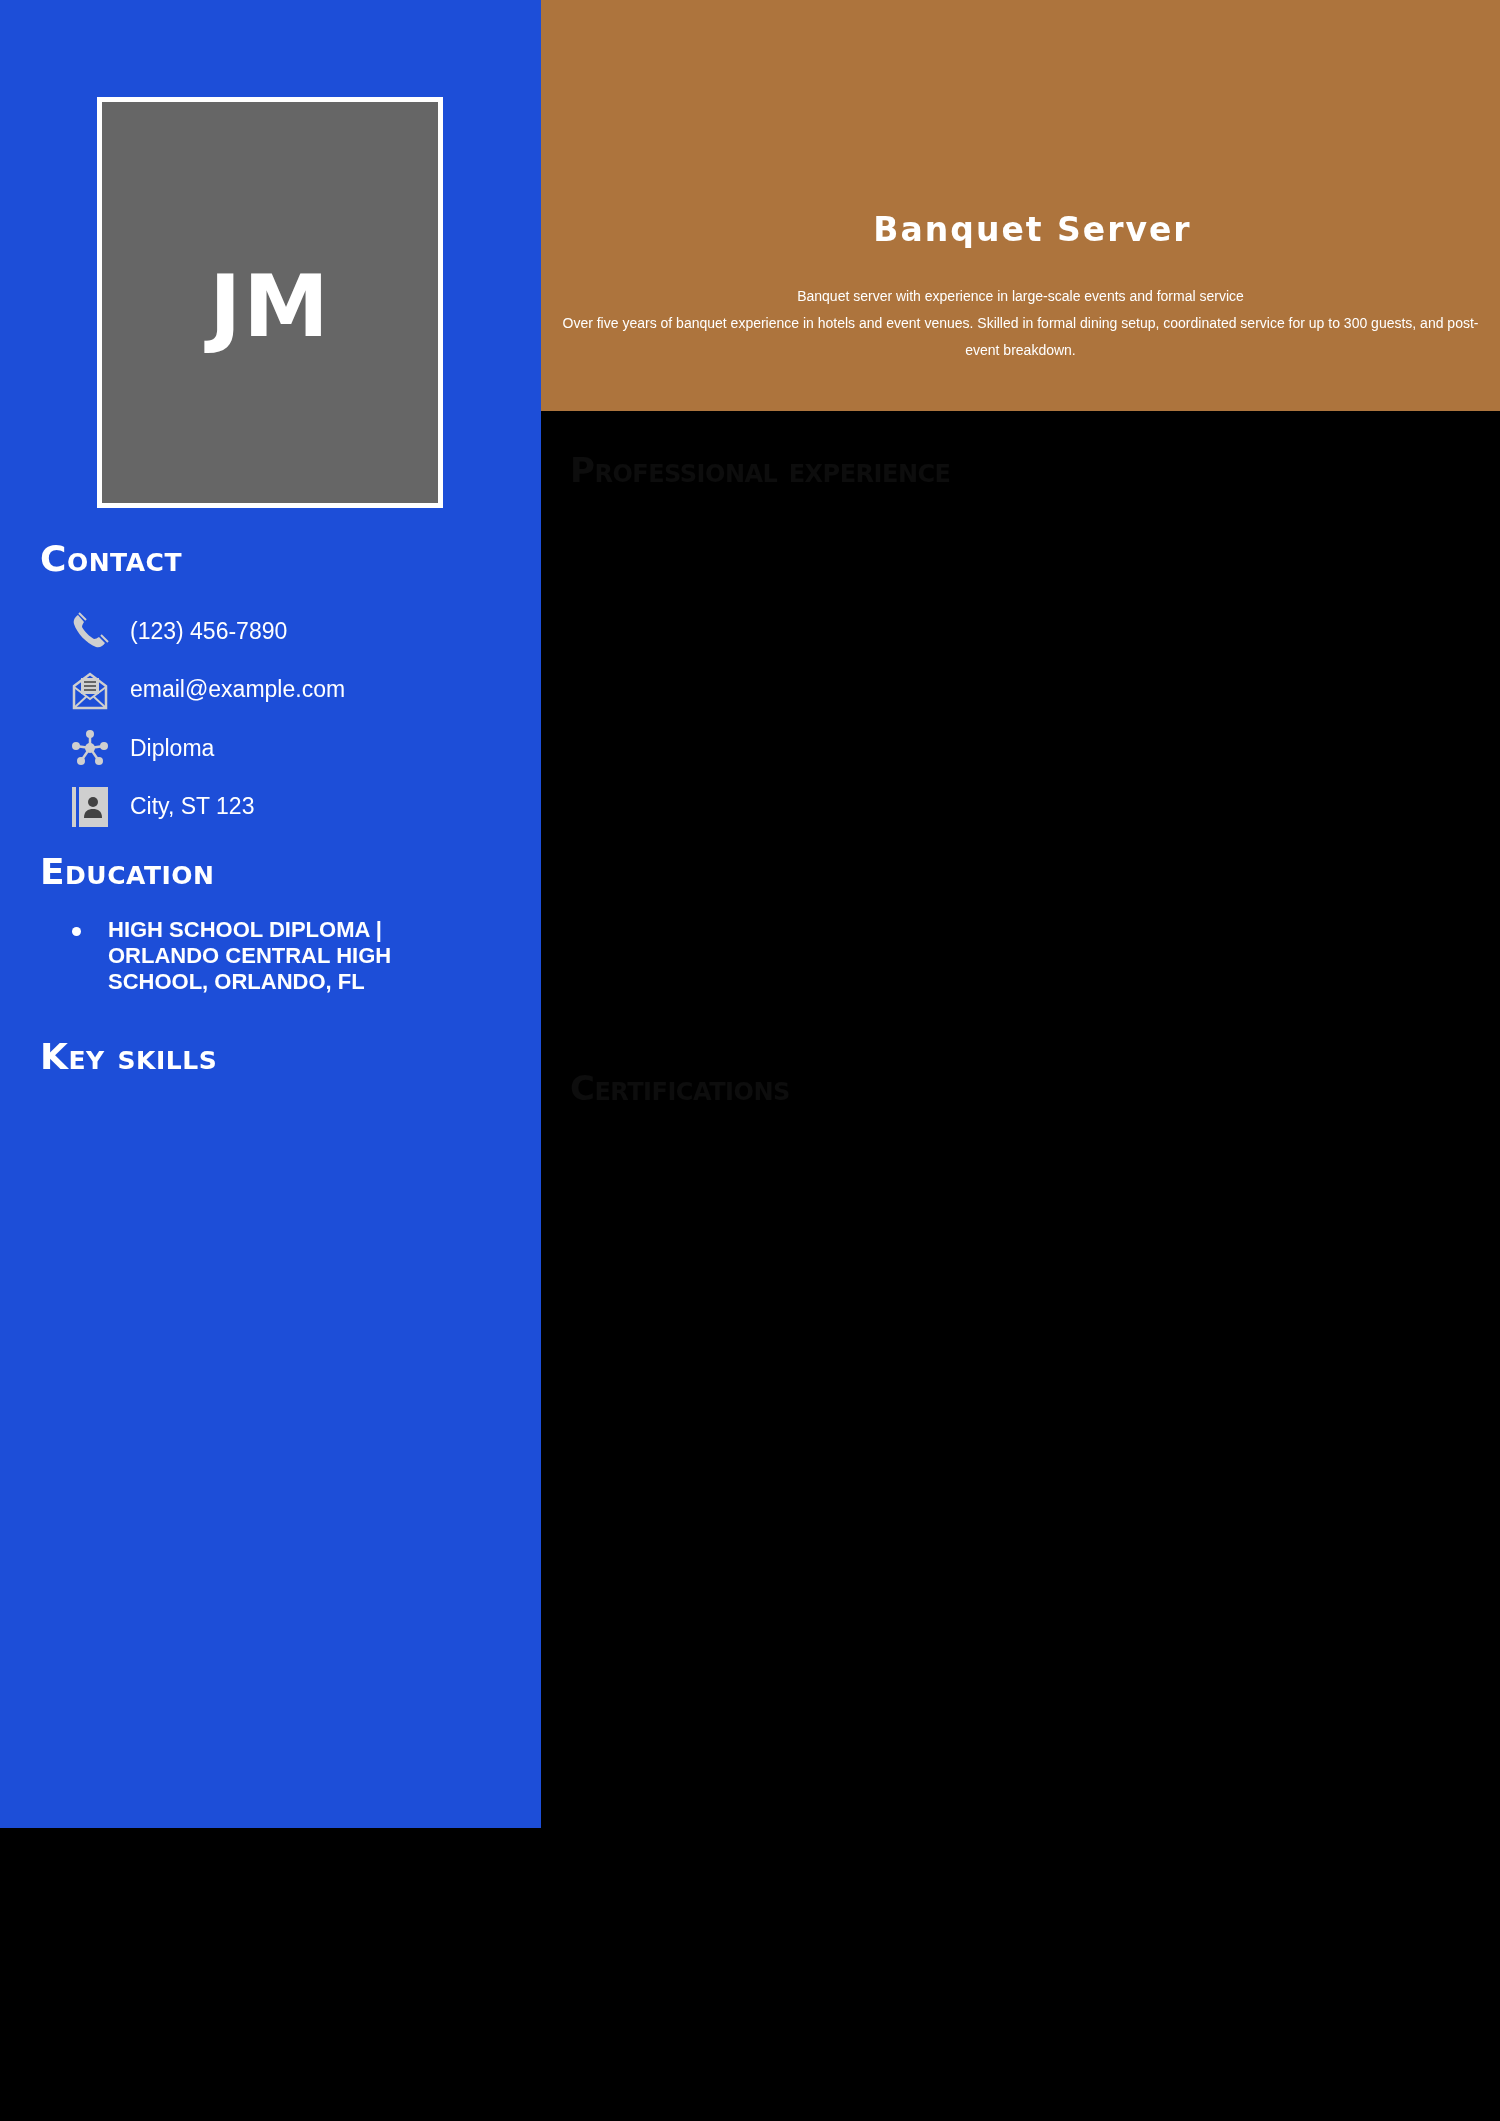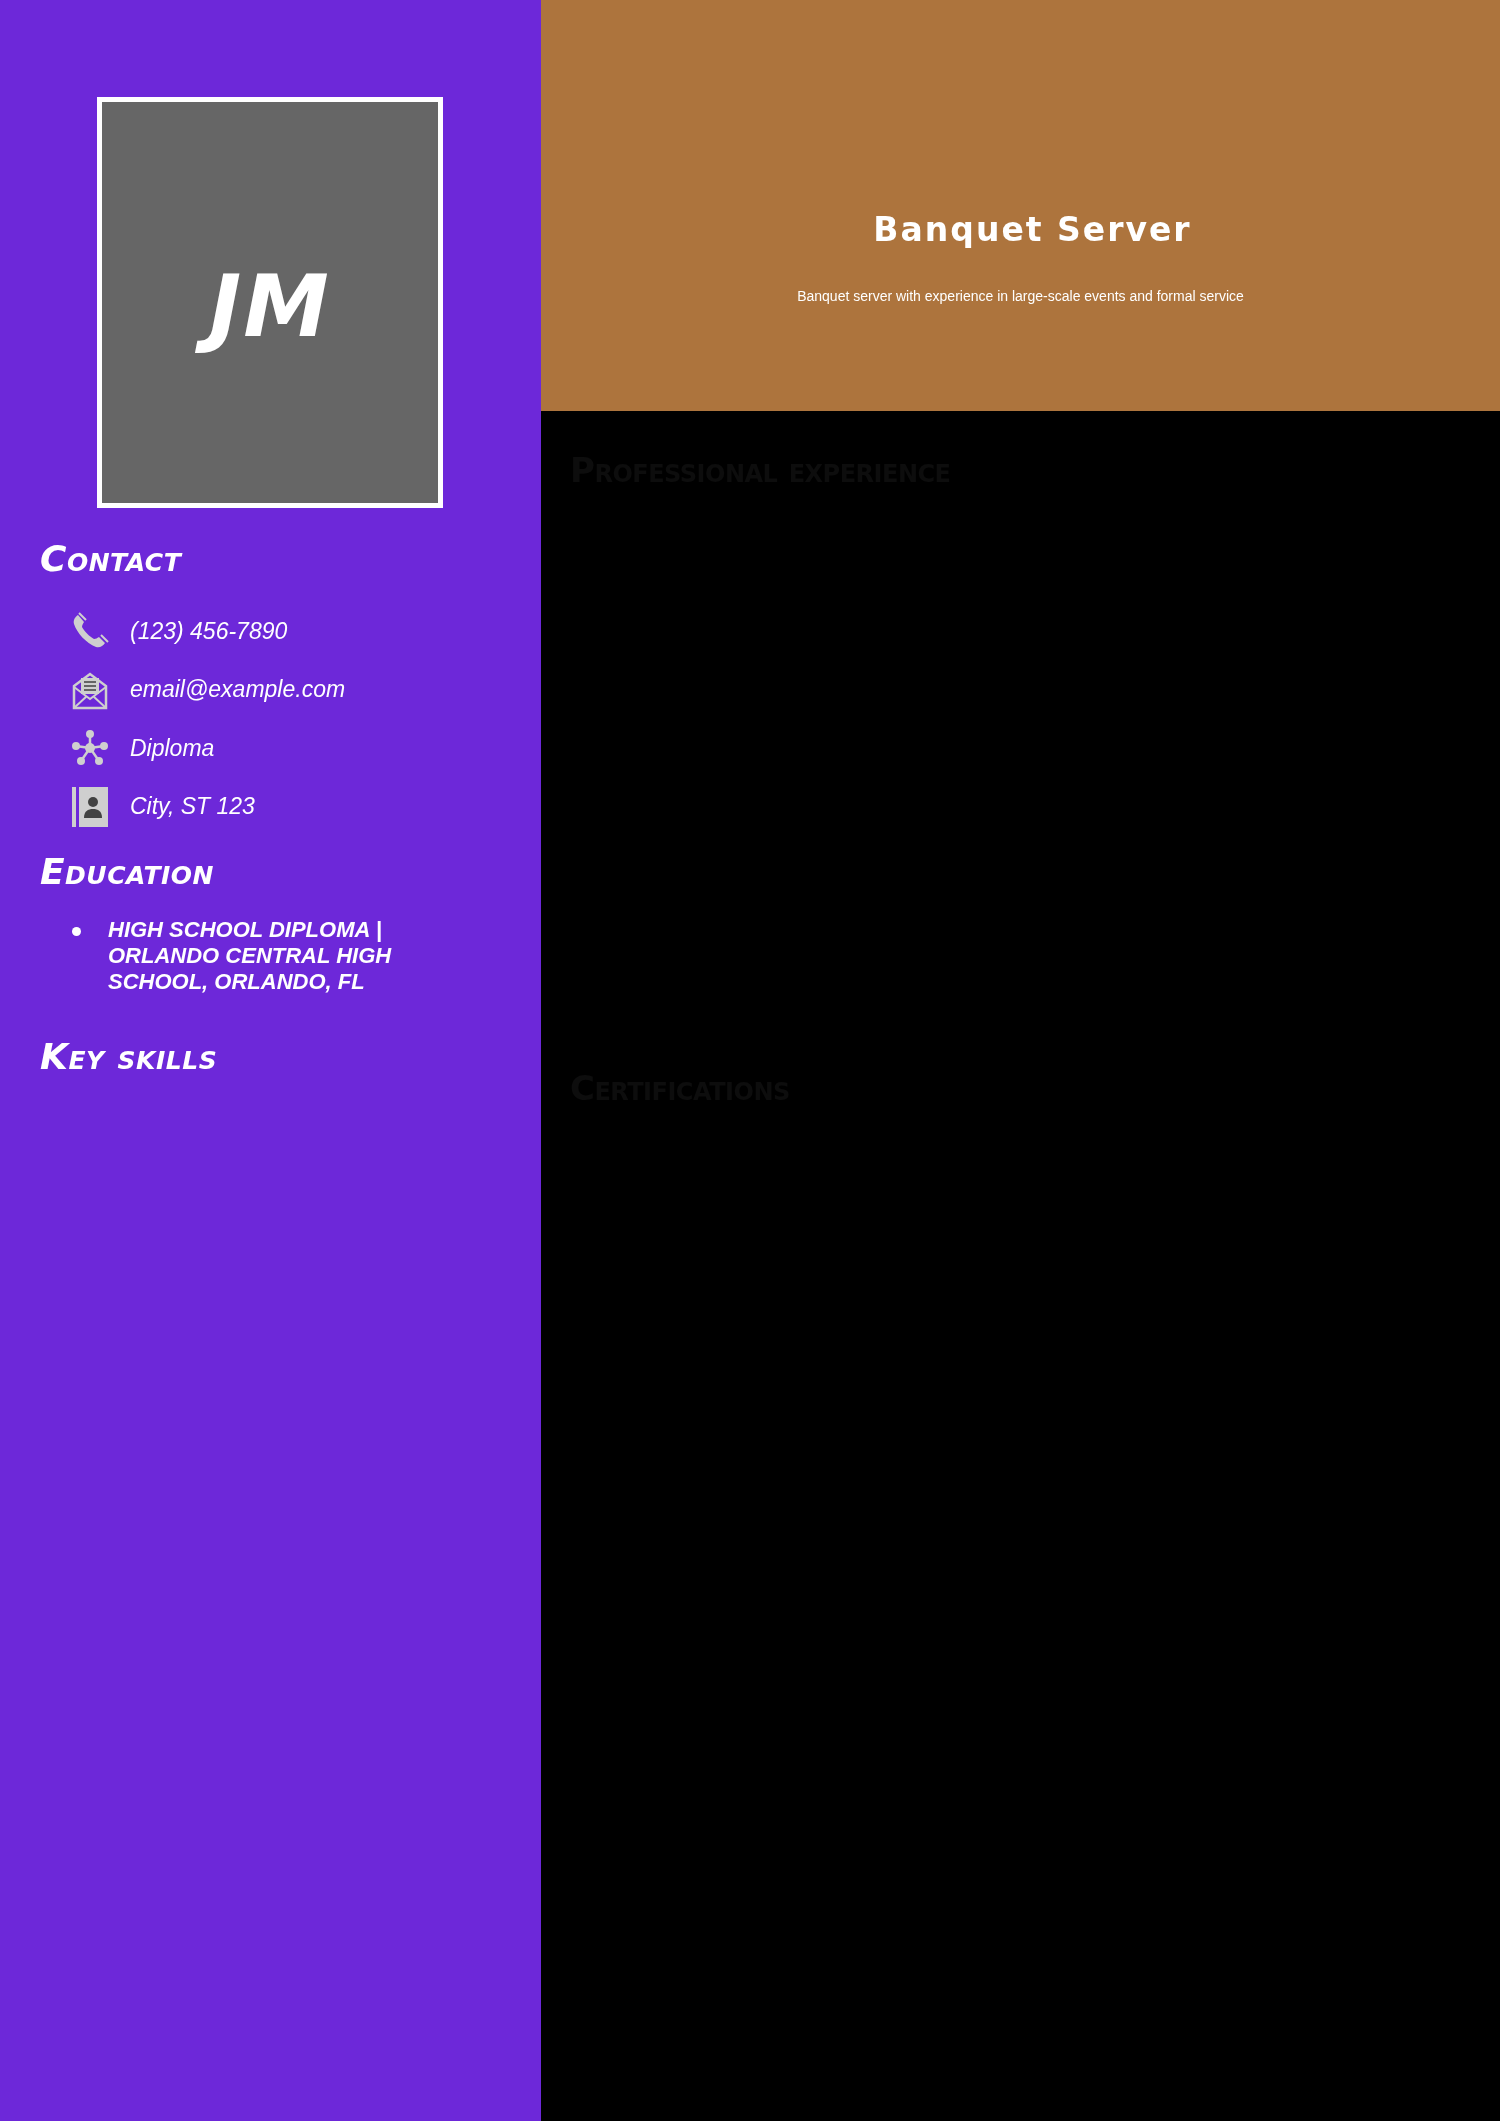--- a/index.html
+++ b/index.html
@@ -1,21 +1,21 @@
 <!DOCTYPE html>
 <html><head>
   <meta charset="utf-8">
   <style>
     * { box-sizing: border-box; margin: 0; padding: 0; }
     html, body { width: 1500px; height: 2121px; background: #000000; overflow: hidden; }
     body { position: relative; font-family: "Liberation Sans", sans-serif; }
 
     .sidebar {
-      position: absolute; left: 0; top: 0; width: 541px; height: 2121px;
-      background: #6d28d9; color: #ffffff; font-style: italic;
+      position: absolute; left: 0; top: 0; width: 541px; height: 1828px;
+      background: #1d4ed8; color: #ffffff;
     }
     .photo {
       position: absolute; left: 97px; top: 97px; width: 346px; height: 411px;
       border: 5px solid #ffffff; background: #666666;
       display: flex; align-items: center; justify-content: center;
     }
     .photo-initials {
       font-family: "DejaVu Sans", sans-serif; font-weight: bold;
       font-size: 86px; color: #ffffff; letter-spacing: 2px; margin-top: 6px;
     }
@@ -142,19 +142,20 @@
     <li>High School Diploma | Orlando Central High School, Orlando, FL</li>
   </ul>
 
   <h2 class="side-heading" style="top:1036px;">Key skills</h2>
 </aside>
 
 <header class="header">
   <div class="job-title">Banquet Server</div>
   <div class="summary">
     <div>Banquet server with experience in large-scale events and formal service</div>
+    <div>Over five years of banquet experience in hotels and event venues. Skilled in formal dining setup, coordinated service for up to 300 guests, and post-event breakdown.</div>
   </div>
 </header>
 
 <main>
   <h2 class="main-heading" style="top:450px;">Professional experience</h2>
   <h2 class="main-heading" style="top:1068px;">Certifications</h2>
 </main>
 
 </body></html>

